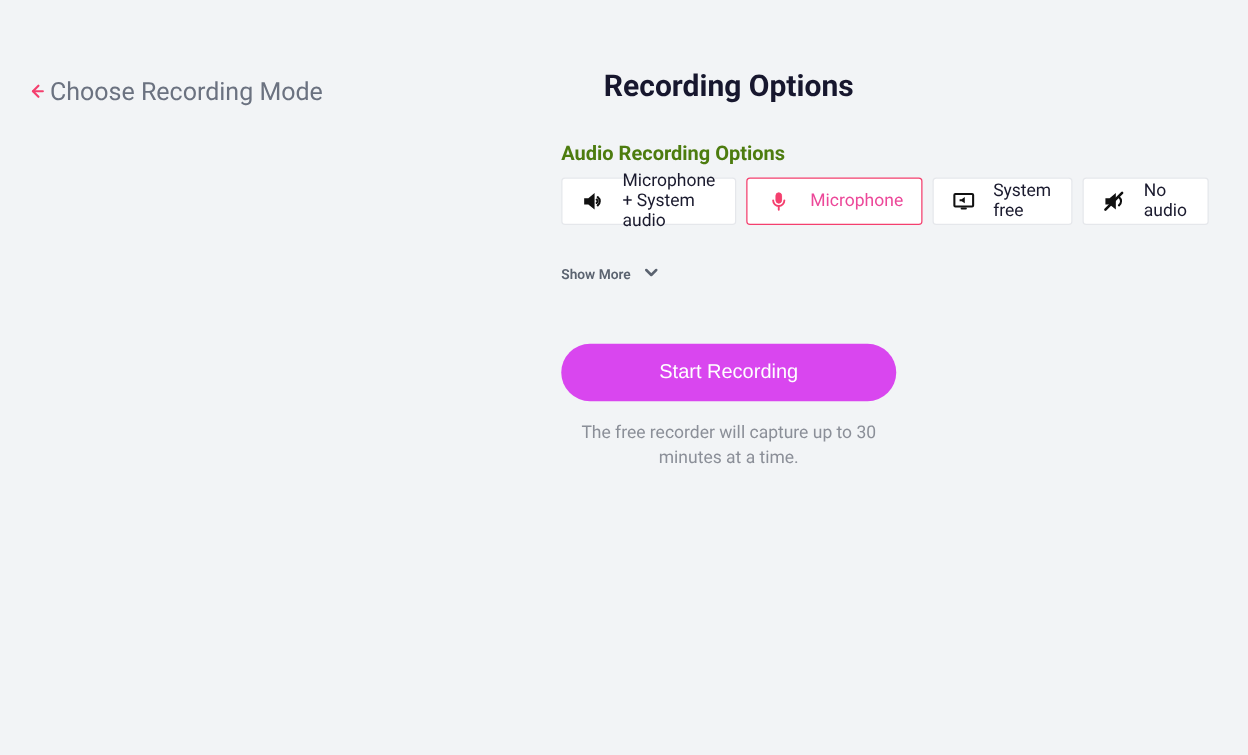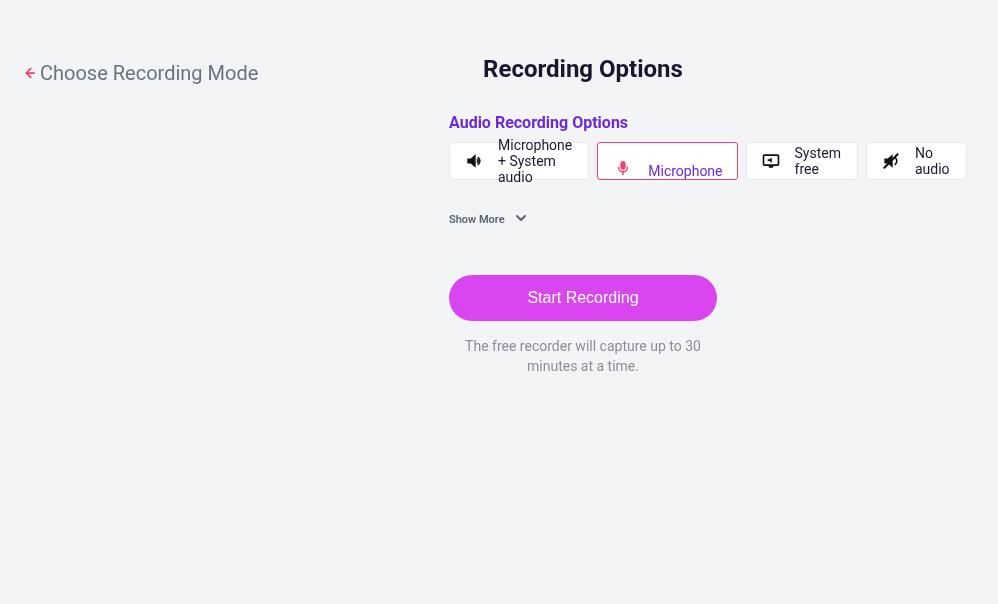--- a/index.html
+++ b/index.html
@@ -32,21 +32,21 @@
   .page-title {
     font-size: 24px;
     font-weight: 700;
     text-align: center;
     color: #17172e;
     margin-bottom: 30px;
   }
   .section-title {
     font-size: 16px;
     font-weight: 700;
-    color: #6d28d9;
+    color: #4d7c0f;
     margin-bottom: 10px;
   }
   .option-list {
     display: flex;
     flex-direction: row;
     gap: 8px;
   }
   .option {
     display: flex;
     align-items: center;
@@ -55,22 +55,21 @@
     padding: 0 14px;
     background: #ffffff;
     border: 1px solid #e5e7eb;
     border-radius: 3px;
     cursor: pointer;
     font-size: 14px;
     color: #1a1a2e;
   }
   .option.selected {
     border-color: #f43f6e;
-    color: #6d28d9;
-    align-items: flex-end;
+    color: #ec4899;
   }
   .option.selected svg { fill: #f43f6e; stroke: #f43f6e; }
   .option .icon-wrap {
     width: 22px;
     height: 22px;
     display: flex;
     align-items: center;
     justify-content: center;
   }
   .option svg { fill: #111; }

